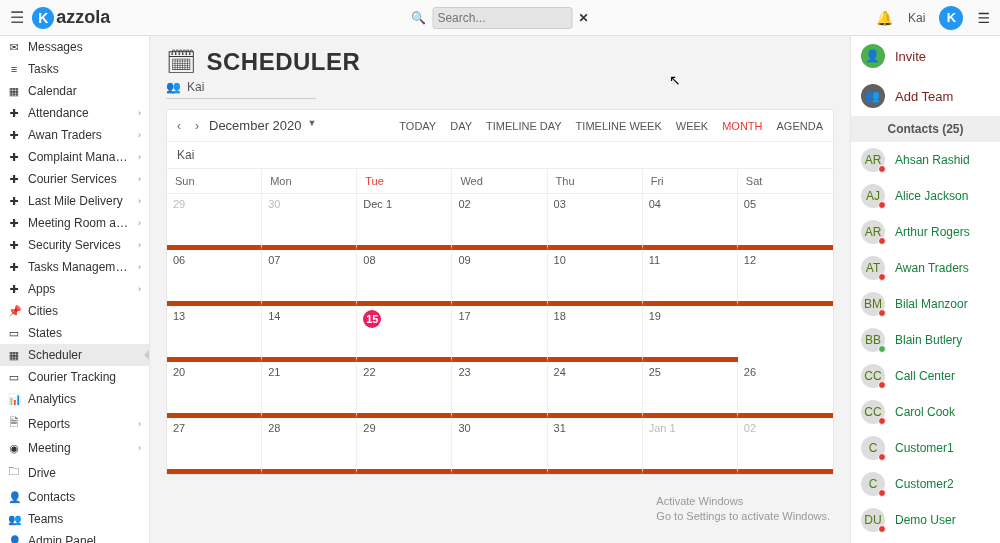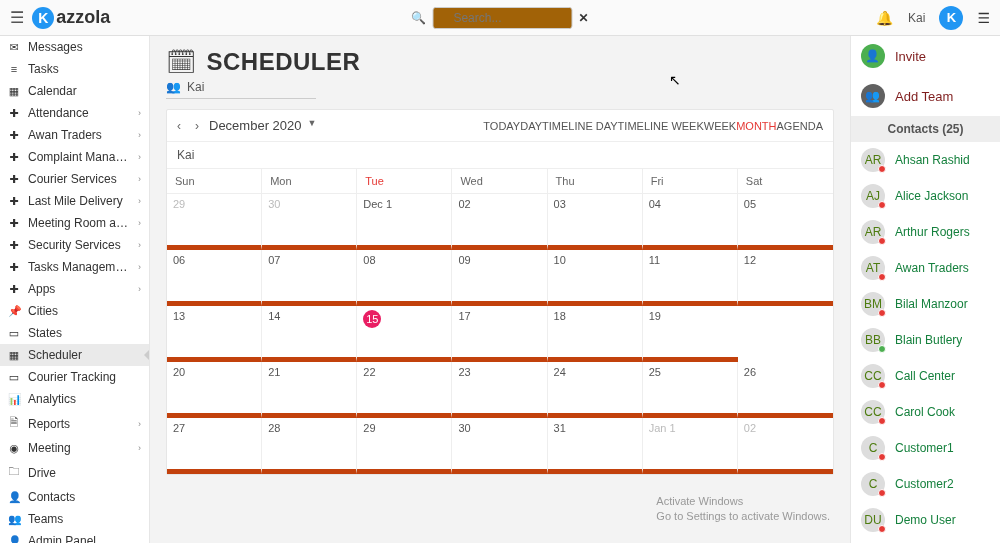--- a/index.html
+++ b/index.html
@@ -5,21 +5,21 @@
 * { box-sizing: border-box; margin: 0; padding: 0; }
 body { font-family: "Segoe UI", Arial, sans-serif; font-size: 13px; background: #f3f3f3; color: #333; width: 1000px; height: 543px; overflow: hidden; position: relative; }
 
 
 .topbar { height: 36px; background: #fafafa; border-bottom: 1px solid #e0e0e0; display: flex; align-items: center; padding: 0 10px; position: relative; }
 .menu-btn { font-size: 16px; color: #555; cursor: pointer; margin-right: 8px; }
 .logo { display: flex; align-items: center; gap: 2px; font-size: 18px; font-weight: 600; color: #333; }
 .logo-ball { width: 22px; height: 22px; border-radius: 50%; background: #2196f3; color: #fff; display: inline-flex; align-items: center; justify-content: center; font-weight: 700; font-size: 14px; }
 .search-wrap { position: absolute; left: 50%; transform: translateX(-50%); display: flex; align-items: center; gap: 6px; }
 .search-icon { color: #666; font-size: 12px; }
-.search-input { width: 140px; height: 22px; border: 1px solid #ccc; border-radius: 3px; padding: 0 20px; font-size: 12px; background: #a16207; }
+.search-input { width: 140px; height: 22px; border: 1px solid #ccc; border-radius: 3px; padding: 0 4px; font-size: 12px; background: #e5e5e5; }
 .search-clear { color: #333; font-weight: 700; cursor: pointer; font-size: 12px; }
 .topbar-right { margin-left: auto; display: flex; align-items: center; gap: 14px; }
 .bell { font-size: 14px; color: #333; cursor: pointer; }
 .user-name { font-size: 12px; color: #555; }
 .avatar-circle { width: 24px; height: 24px; border-radius: 50%; background: #2196f3; color: #fff; display: inline-flex; align-items: center; justify-content: center; font-weight: 700; font-size: 13px; }
 .ham-right { font-size: 14px; color: #333; cursor: pointer; }
 
 .main { display: flex; height: 507px; }
 
 
@@ -40,34 +40,34 @@
 .sub-owner-icon { color: #2196f3; font-size: 12px; }
 
 .card { background: #fff; border: 1px solid #e6e6e6; border-radius: 2px; }
 
 
 .cal-toolbar { display: flex; align-items: center; padding: 8px 10px; gap: 10px; border-bottom: 1px solid #eee; }
 .nav-arrows { display: flex; gap: 14px; }
 .nav-arrow { cursor: pointer; color: #666; font-size: 12px; }
 .period { display: flex; align-items: flex-start; gap: 6px; color: #444; font-size: 13px; cursor: pointer; }
 .period .drop { font-size: 9px; color: #666; }
-.views { margin-left: auto; display: flex; font-size: 11px; color: #555; }
+.views { margin-left: auto; display: flex; gap: 14px; font-size: 11px; color: #555; }
 .views span { cursor: pointer; }
 .views span.sel { color: #e53935; }
 
 .owner-row { padding: 6px 10px; font-size: 12px; color: #555; border-bottom: 1px solid #eee; }
 
 
 .cal-grid { width: 100%; }
 .dow-row, .week-row { display: grid; grid-template-columns: repeat(7, 1fr); }
 .dow { padding: 6px 8px; font-size: 11px; color: #666; border-right: 1px solid #eee; border-bottom: 1px solid #eee; }
 .dow.today { color: #e53935; }
 .day-cell { height: 56px; border-right: 1px solid #eee; border-bottom: 5px solid #c2410c; padding: 4px 6px; font-size: 11px; color: #555; position: relative; }
 .day-cell.out { color: #bbb; }
-.day-cell.hl .ball { display: inline-flex; width: 18px; height: 18px; border-radius: 50%; background: #e91e63; color: #fff; align-items: center; justify-content: center; font-size: 11px; font-weight: 400; }
+.day-cell.hl .ball { display: inline-flex; width: 18px; height: 18px; border-radius: 50%; background: #e91e63; color: #fff; align-items: center; justify-content: center; font-size: 11px; font-weight: 700; }
 .last-col { border-right: none; }
 
 
 .right-panel { width: 150px; background: #fff; border-left: 1px solid #e6e6e6; overflow-y: hidden; }
 .rp-action { display: flex; align-items: center; gap: 10px; padding: 8px 10px; cursor: pointer; }
 .rp-action .circ { width: 24px; height: 24px; border-radius: 50%; display: inline-flex; align-items: center; justify-content: center; color: #fff; font-size: 12px; }
 .circ.green { background: #4caf50; }
 .circ.gray { background: #616161; }
 .rp-action .lbl { font-size: 13px; color: #7f1d1d; }
 .contacts-header { background: #eee; color: #555; font-size: 12px; font-weight: 600; padding: 6px 10px; text-align: center; }

